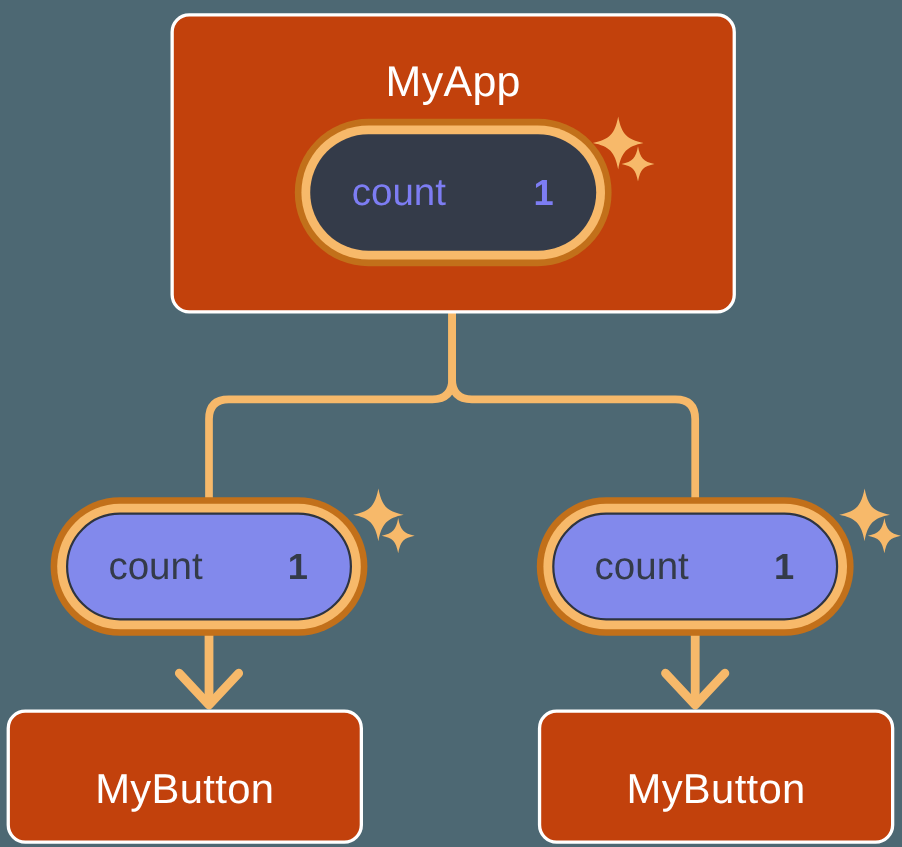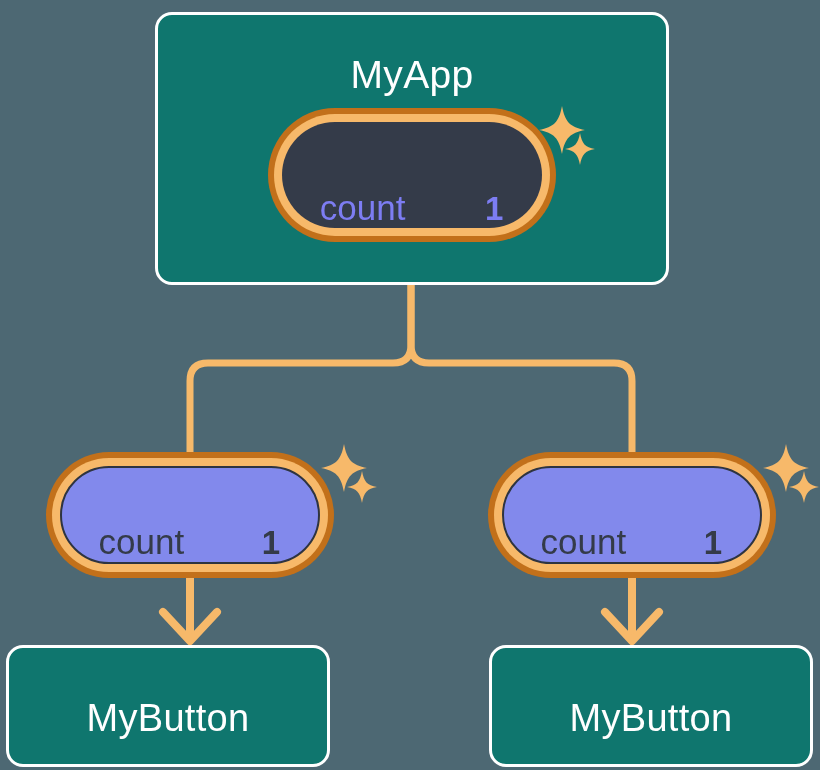--- a/index.html
+++ b/index.html
@@ -21,21 +21,21 @@
   svg.layer {
     position: absolute;
     left: 0;
     top: 0;
     width: 820px;
     height: 770px;
   }
   
   .card {
     position: absolute;
-    background: #0f766e;
+    background: #c2410c;
     border: 3px solid #ffffff;
     border-radius: 17px;
     box-sizing: border-box;
   }
   #card-myapp {
     left: 155px;
     top: 12px;
     width: 514px;
     height: 273px;
   }
@@ -88,21 +88,21 @@
     background: #f7b96a;
     padding: 8px;
     display: flex;
     align-items: stretch;
     box-sizing: border-box;
   }
   .pill-inner {
     flex: 1;
     border-radius: 999px;
     display: flex;
-    align-items: flex-end;
+    align-items: center;
     box-sizing: border-box;
     overflow: hidden;
   }
   
   #pill-top {
     left: 268px;
     top: 108px;
     width: 288px;
     height: 134px;
   }

